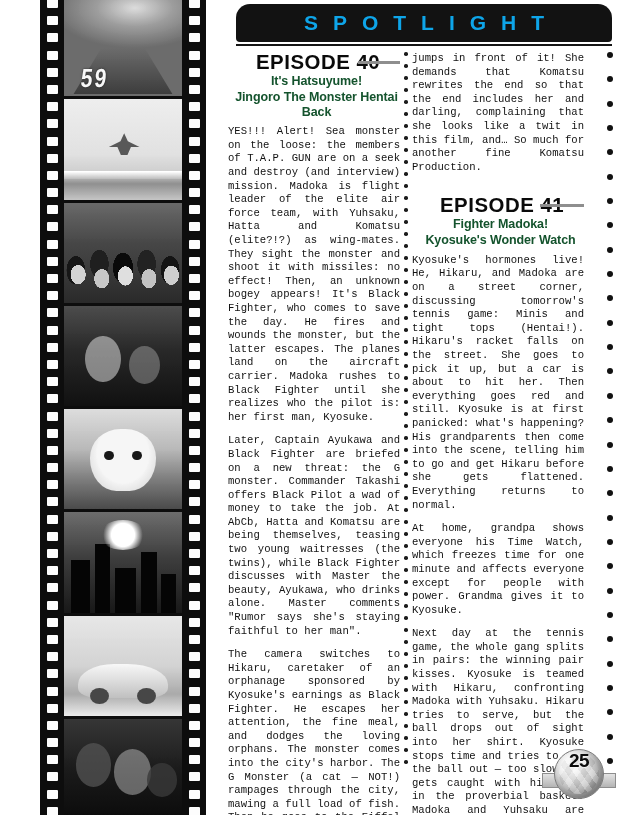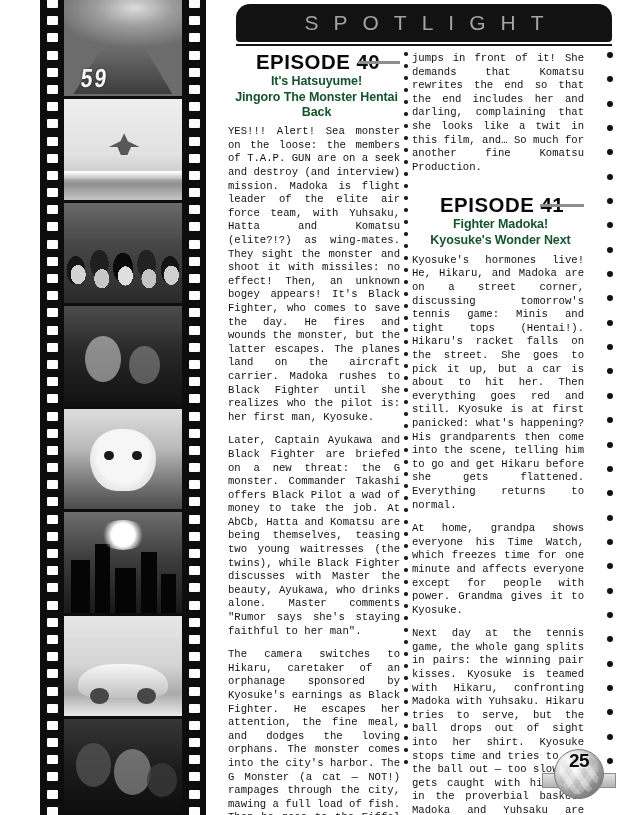--- a/index.html
+++ b/index.html
@@ -111,21 +111,21 @@
   #edge-dots i{display:block;width:6px;height:6px;border-radius:50%;background:#111;margin:0 auto;}
 
   
   #spotlight{
     position:absolute;left:236px;top:4px;width:376px;height:38px;
     background:#121212;
     border-radius:14px 14px 4px 4px;
     display:flex;align-items:center;justify-content:center;
   }
   #spotlight .txt{
-    color:#a3a3a3;font-weight:400;font-size:21px;letter-spacing:15px;
+    color:#0ea5e9;font-weight:700;font-size:21px;letter-spacing:15px;
     text-indent:15px;
     font-family:"Liberation Sans", sans-serif;
   }
   #banner-rule{
     position:absolute;left:236px;top:44px;width:376px;height:2px;background:#151515;
   }
 
   
   #cols{
     position:absolute;left:228px;top:52px;width:384px;height:712px;
@@ -478,21 +478,21 @@
     <div class="col" id="col-right">
 
       <p class="body">jumps in front of it! She demands that Komatsu rewrites the end so that the end includes her and darling, complaining that she looks like a twit in this film, and… So much for another fine Komatsu Production.</p>
 
       <div class="ep2-spacer"></div>
 
       <div class="ep-head">
         <div class="ep-num">EPISODE 41</div>
         <div class="ep-rule" style="width:44px"></div>
         <div class="ep-t1">Fighter Madoka!</div>
-        <div class="ep-t2">Kyosuke's Wonder Next</div>
+        <div class="ep-t2">Kyosuke's Wonder Watch</div>
       </div>
 
       <p class="body">Kyosuke's hormones live! He, Hikaru, and Madoka are on a street corner, discussing tomorrow's tennis game: Minis and tight tops (Hentai!). Hikaru's racket falls on the street. She goes to pick it up, but a car is about to hit her. Then everything goes red and still. Kyosuke is at first panicked: what's happening? His grandparents then come into the scene, telling him to go and get Hikaru before she gets flattened. Everything returns to normal.</p>
       <p class="body">At home, grandpa shows everyone his Time Watch, which freezes time for one minute and affects everyone except for people with power. Grandma gives it to Kyosuke.</p>
       <p class="body">Next day at the tennis game, the whole gang splits in pairs: the winning pair kisses. Kyosuke is teamed with Hikaru, confronting Madoka with Yuhsaku. Hikaru tries to serve, but the ball drops out of sight into her shirt. Kyosuke stops time and tries to get the ball out — too slow! He gets caught with his hand in the proverbial basket. Madoka and Yuhsaku are steamed at Kyosuke, who ends up with a nice Madoka smash in the mouth. Kyosuke cheats using the watch against Hatta and Kurumi, who does not complain since kissing Hatta would be… BLEAH!</p>
       <p class="body">When others are playing, Kyosuke is trying to convince Ayukawa that he's not a pervert. She ignores him, buying a coffee and escaping to the ladies dressing room. He follows. Angry, she rebukes him, but accidentally spills her burning coffee on his shorts. The situation changes. She hands him a towel, asking if he's hurt. Meanwhile, the other girls are coming and they catch Kyosuke with his pants down in front of Madoka. She covers for him, but is still very cold.</p>
     </div>
   </div>
 
   <div id="pagenum">

